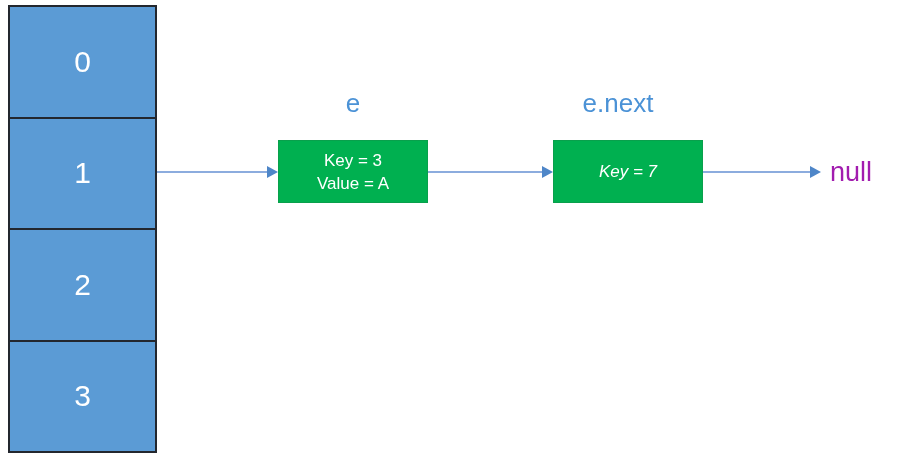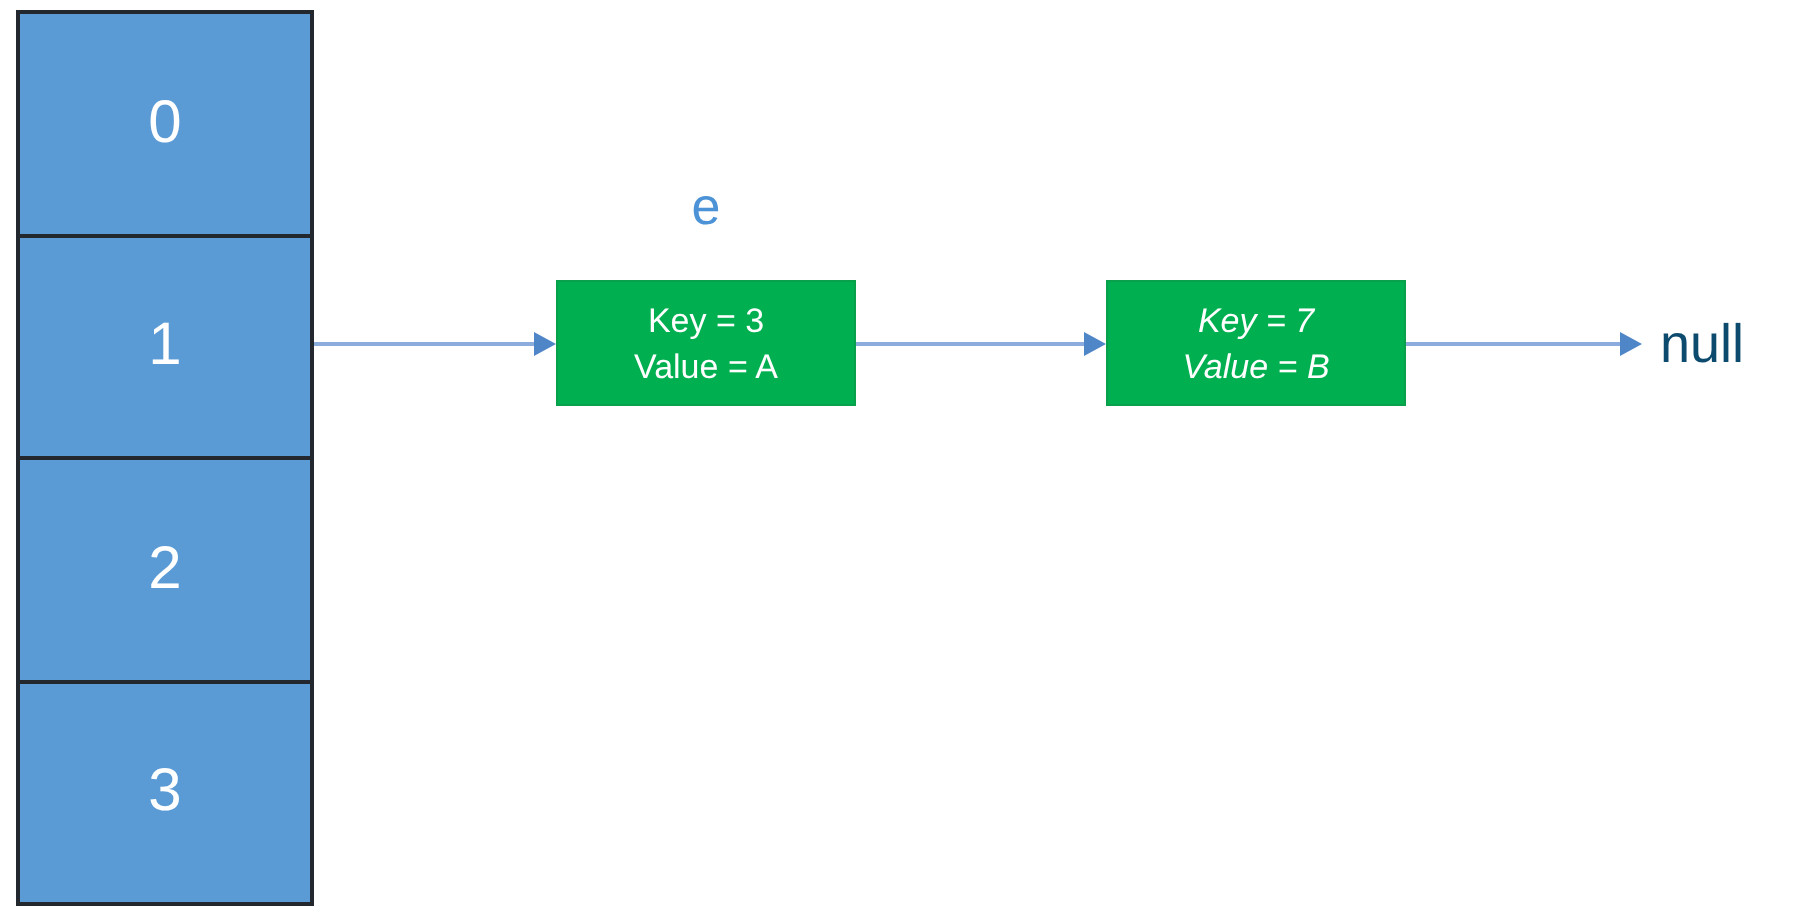--- a/index.html
+++ b/index.html
@@ -81,21 +81,21 @@
     border-top: 6px solid transparent;
     border-bottom: 6px solid transparent;
   }
   .arrow-1 { left: 157px; width: 121px; }
   .arrow-2 { left: 428px; width: 125px; }
   .arrow-3 { left: 703px; width: 118px; }
   
   .null-label {
     position: absolute;
     left: 830px; top: 157px;
-    color: #0c4a6e;
+    color: #a21caf;
     font-size: 27px;
   }
 </style>
 </head>
 <body>
 
 <div class="canvas">
 
   <div class="array">
     <div class="cell">
@@ -106,39 +106,39 @@
     </div>
     <div class="cell">
       <span>2</span>
     </div>
     <div class="cell">
       <span>3</span>
     </div>
   </div>
 
   <div class="node-label node-label-1">e</div>
+  <div class="node-label node-label-2">e.next</div>
 
   <div class="arrow arrow-1">
     <div class="line"></div>
     <div class="head"></div>
   </div>
 
   <div class="node node-1">
     <div>Key = 3</div>
     <div>Value = A</div>
   </div>
 
   <div class="arrow arrow-2">
     <div class="line"></div>
     <div class="head"></div>
   </div>
 
   <div class="node node-2">
     <div>Key = 7</div>
-    <div>Value = B</div>
   </div>
 
   <div class="arrow arrow-3">
     <div class="line"></div>
     <div class="head"></div>
   </div>
 
   <div class="null-label">null</div>
 
 </div>

